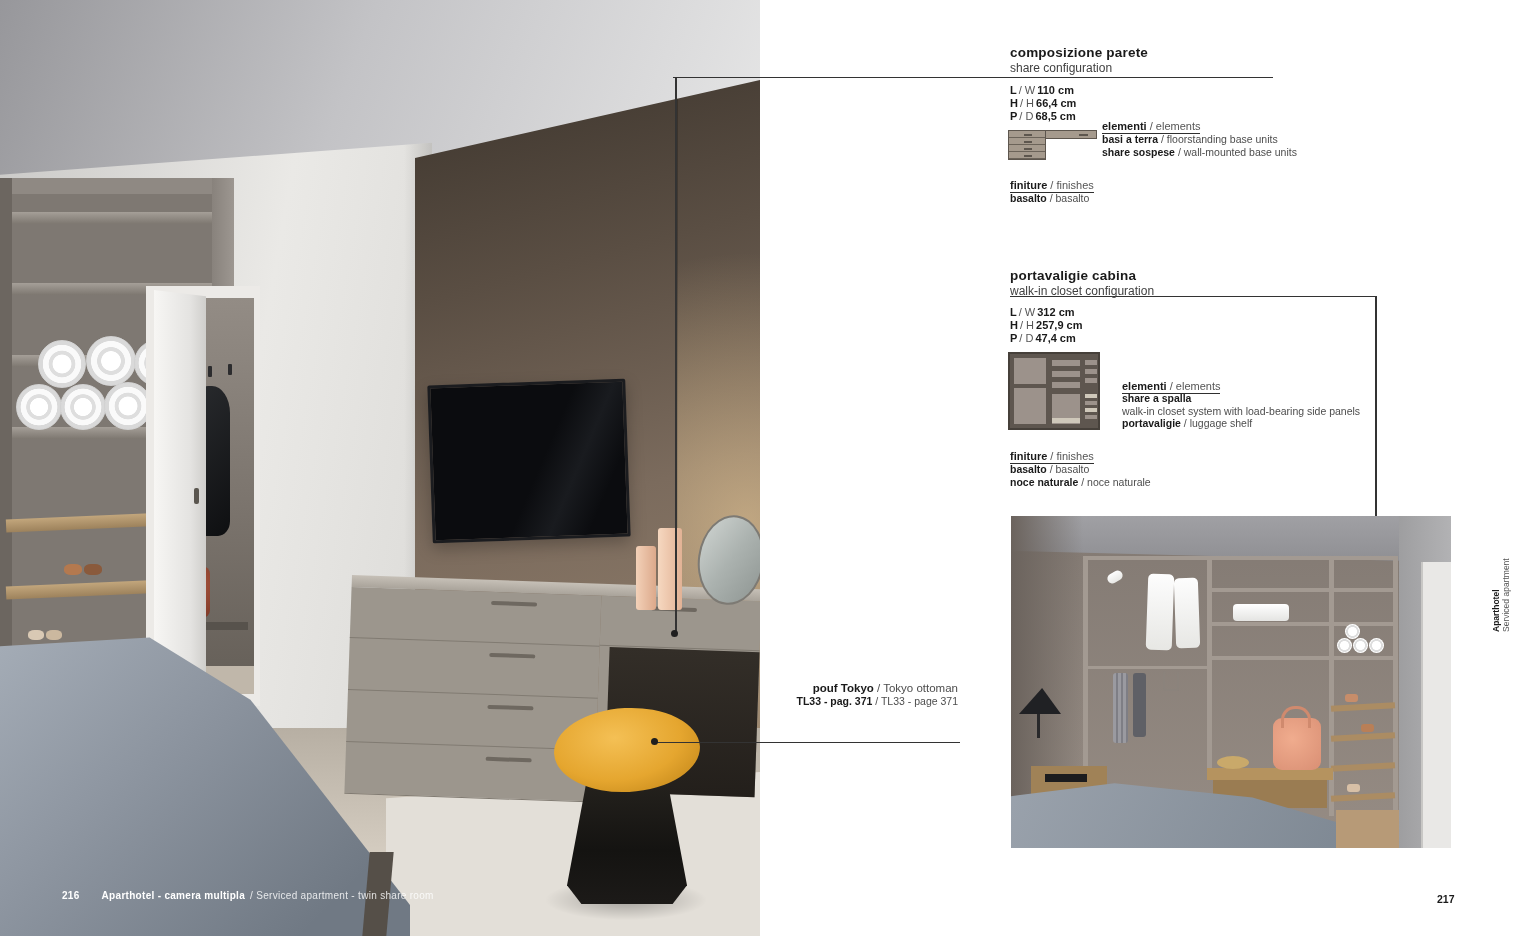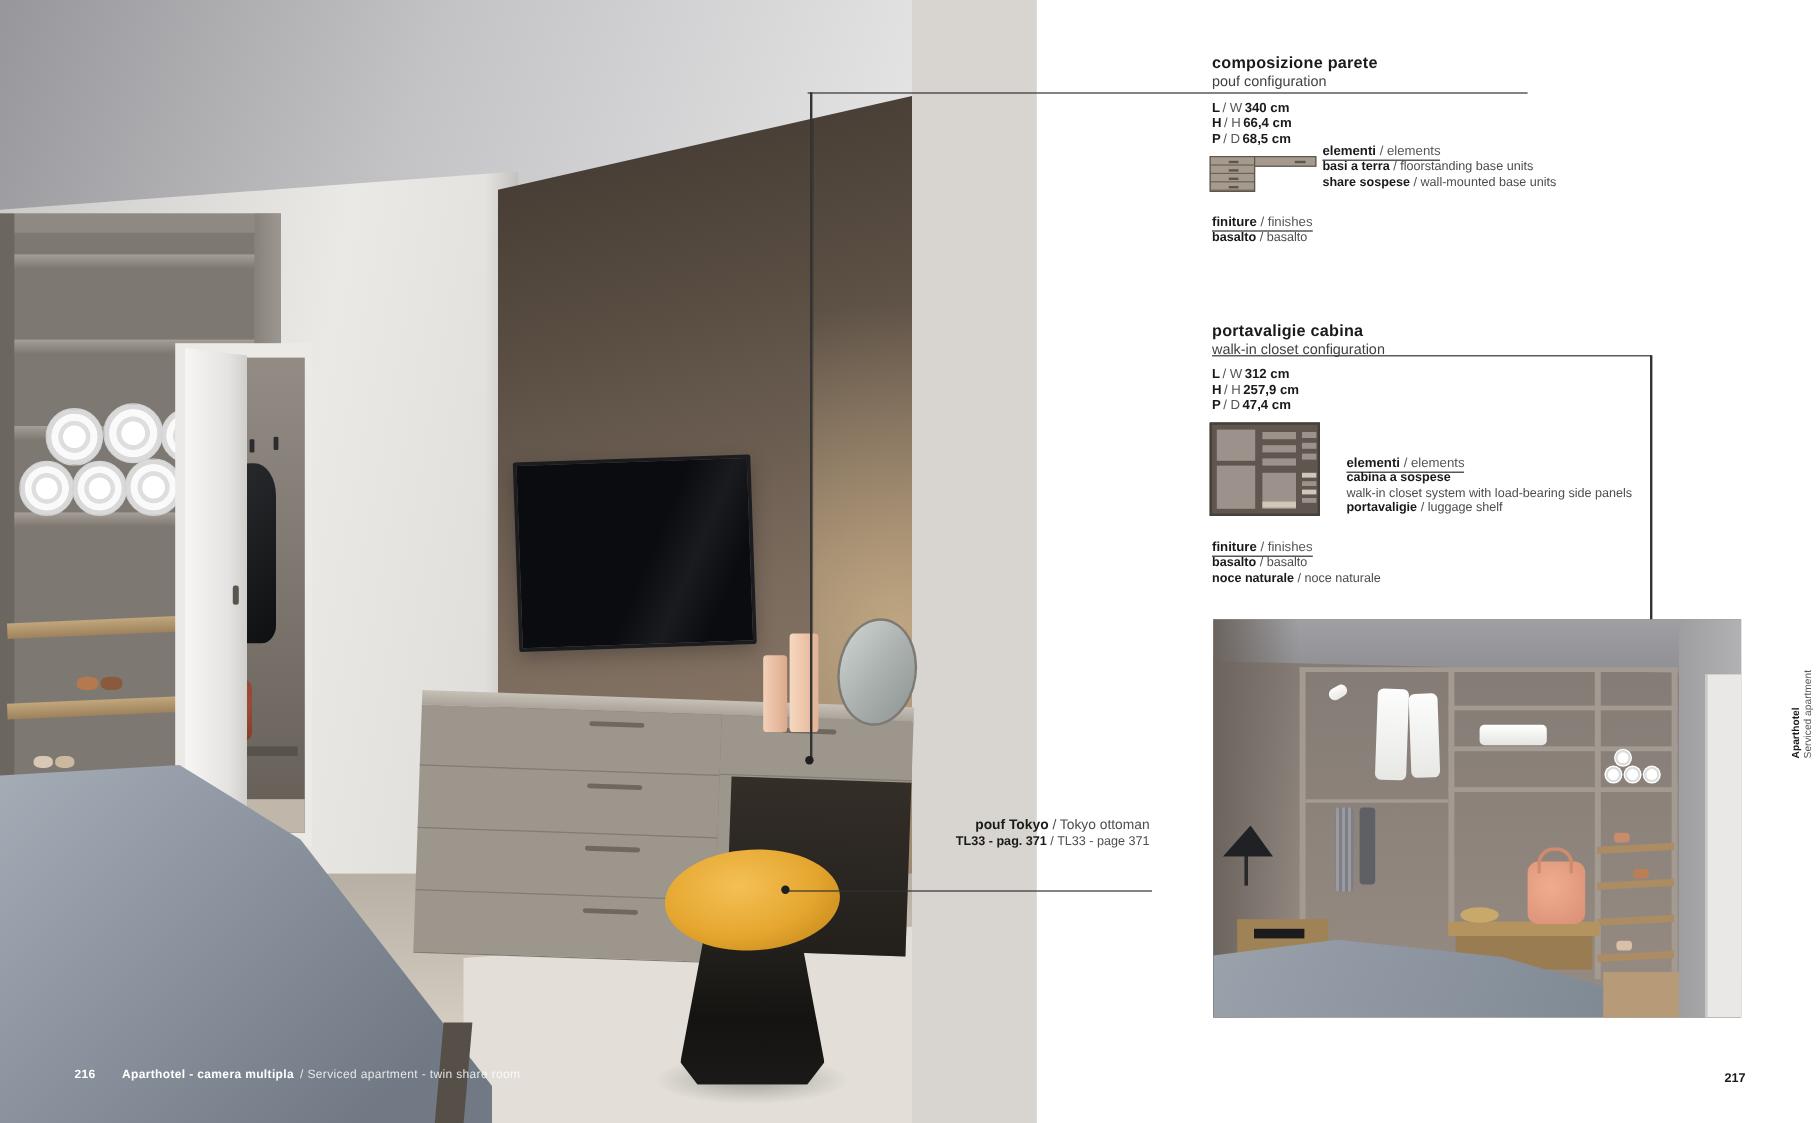--- a/index.html
+++ b/index.html
@@ -2,21 +2,21 @@
 <html><head>
 <meta charset="utf-8">
 <style>
   * { margin:0; padding:0; box-sizing:border-box; }
   html,body { background:#ffffff; }
   body { font-family:"Liberation Sans", sans-serif; color:#1a1a1a; }
   .page { position:relative; width:1517px; height:936px; background:#fff; overflow:hidden; }
   .abs { position:absolute; }
 
   
-  .photo { left:0; top:0; width:864px; height:936px; overflow:hidden; background:#d8d5d1; }
+  .photo { left:0; top:0; width:760px; height:936px; overflow:hidden; background:#d8d5d1; }
   .ceiling { left:0; top:0; width:760px; height:220px;
     background:linear-gradient(110deg,#97979b 0%,#c3c3c6 45%,#e7e7e7 100%); }
   .wall-white { left:0; top:130px; width:432px; height:640px;
     background:linear-gradient(100deg,#cbcac8 0%,#eae9e6 55%,#dcdbd8 100%);
     clip-path:polygon(0 7%,100% 2%,100% 100%,0 100%); }
   .wall-white-corner { right:0; top:0; width:28px; height:100%;
     background:linear-gradient(90deg,rgba(0,0,0,0),rgba(0,0,0,.14)); }
   .wall-brown { left:415px; top:80px; width:345px; height:710px;
     background:linear-gradient(165deg,#3e362e 0%,#5a4e43 28%,#7b6b5d 58%,#97846f 100%);
     clip-path:polygon(0 11%,100% 0,100% 100%,0 100%); }
@@ -291,24 +291,24 @@
 
   <div class="abs cl" style="left:673px;top:77px;width:600px;height:1px"></div>
   <div class="abs cl" style="left:1010px;top:296px;width:366px;height:1px"></div>
   <div class="abs cl" style="left:1375px;top:296px;width:1.5px;height:320px"></div>
   <div class="abs cl-dot" style="left:1372px;top:612px"></div>
   <div class="abs cl" style="left:655px;top:742px;width:305px;height:1px"></div>
   <div class="abs cl-dot" style="left:651px;top:738px"></div>
 
   <div class="abs" style="left:1010px;top:45px">
     <div class="h-title">composizione parete</div>
-    <div class="h-sub">pouf configuration</div>
+    <div class="h-sub">share configuration</div>
   </div>
   <div class="abs" style="left:1010px;top:84px">
-    <div class="dim-row"><span class="b">L</span><span class="l">/ W</span><span class="b">340 cm</span></div>
+    <div class="dim-row"><span class="b">L</span><span class="l">/ W</span><span class="b">110 cm</span></div>
     <div class="dim-row"><span class="b">H</span><span class="l">/ H</span><span class="b">66,4 cm</span></div>
     <div class="dim-row"><span class="b">P</span><span class="l">/ D</span><span class="b">68,5 cm</span></div>
   </div>
 
   <div class="abs diag1">
     <div class="d1-stack">
       <div class="d1-row" style="top:0">
           <div class="d1-dash"></div>
         </div>
       <div class="d1-row" style="top:7px">
@@ -365,21 +365,21 @@
     <div class="d2c" style="left:75px;top:40px;width:12px;height:4px"></div>
     <div class="d2" style="left:75px;top:47px;width:12px;height:4px"></div>
     <div class="d2c" style="left:75px;top:54px;width:12px;height:4px"></div>
     <div class="d2" style="left:75px;top:61px;width:12px;height:4px"></div>
   </div>
 
   <div class="abs" style="left:1122px;top:376px">
     <span class="sec-head"><span class="b">elementi</span> <span class="l">/ elements</span></span>
   </div>
   <div class="abs" style="left:1122px;top:392px">
-    <div class="spec-line"><span class="b">cabina a sospese</span><span class="l"></span></div>
+    <div class="spec-line"><span class="b">share a spalla</span><span class="l"></span></div>
     <div class="spec-line"><span class="b"></span><span class="l">walk-in closet system with load-bearing side panels</span></div>
     <div class="spec-line"><span class="b">portavaligie</span> <span class="l">/ luggage shelf</span></div>
   </div>
 
   <div class="abs" style="left:1010px;top:446px">
     <span class="sec-head"><span class="b">finiture</span> <span class="l">/ finishes</span></span>
   </div>
   <div class="abs" style="left:1010px;top:463px">
     <div class="spec-line"><span class="b">basalto</span> <span class="l">/ basalto</span></div>
     <div class="spec-line"><span class="b">noce naturale</span> <span class="l">/ noce naturale</span></div>

